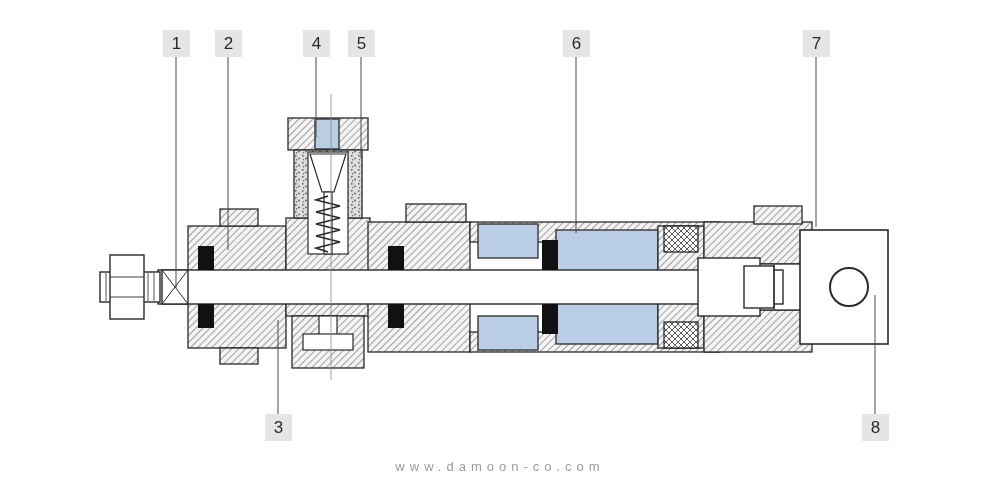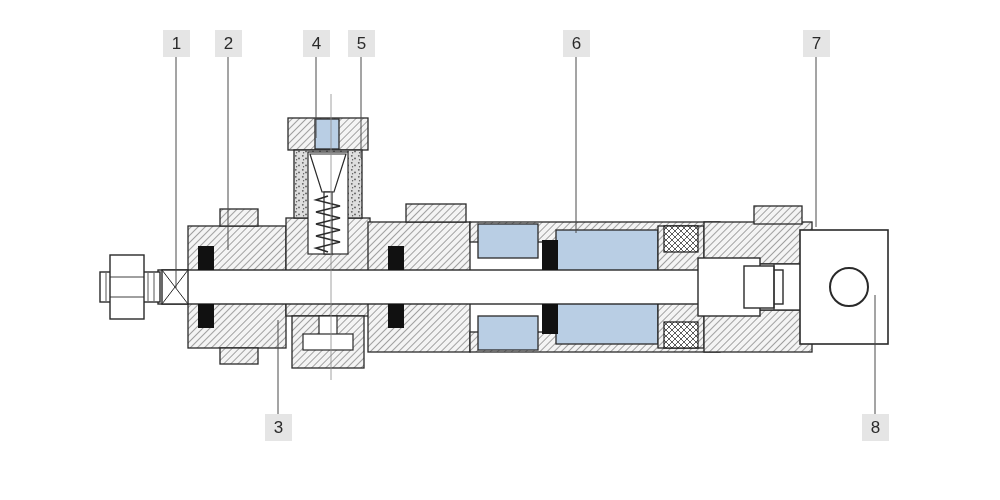--- a/index.html
+++ b/index.html
@@ -159,13 +159,14 @@
 
   <div class="callout c1">1</div>
   <div class="callout c2">2</div>
   <div class="callout c3">3</div>
   <div class="callout c4">4</div>
   <div class="callout c5">5</div>
   <div class="callout c6">6</div>
   <div class="callout c7">7</div>
   <div class="callout c8">8</div>
 
+  <div class="watermark">www.damoon-co.com</div>
 </div>
 
 </body></html>

